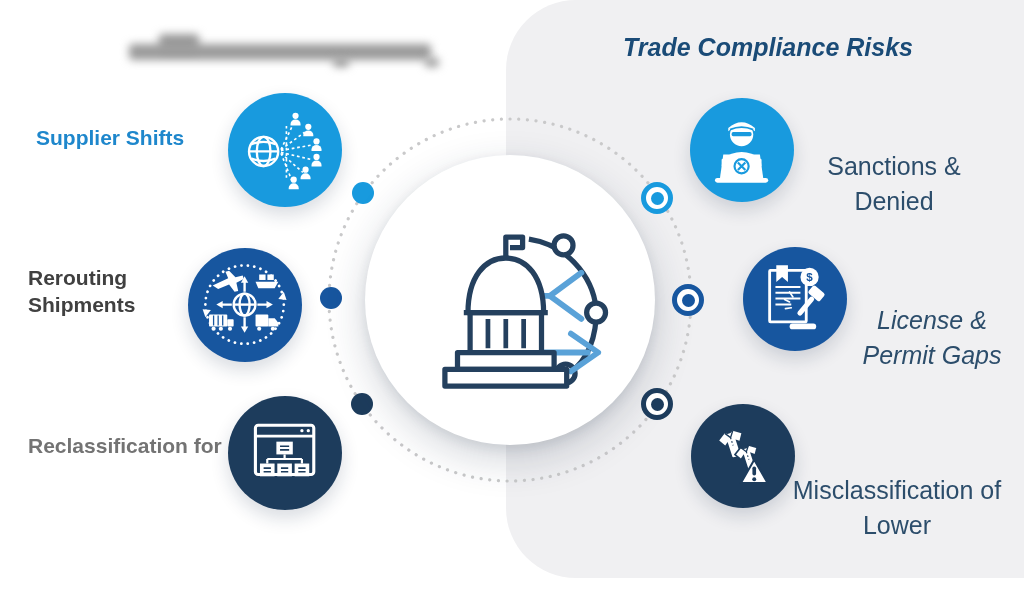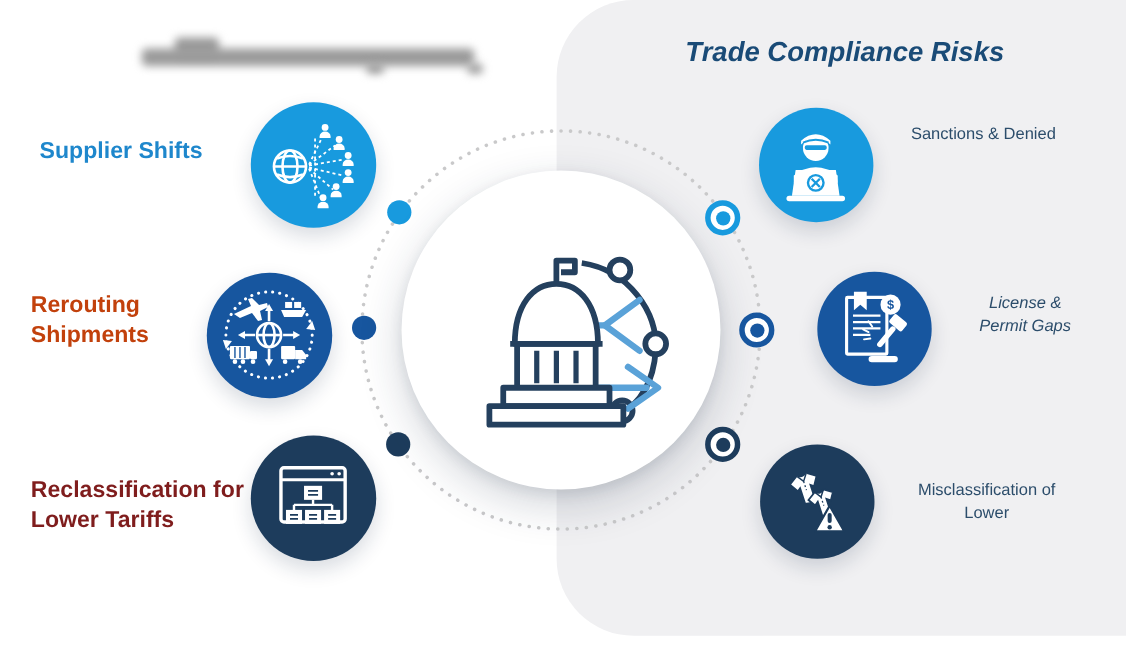--- a/index.html
+++ b/index.html
@@ -35,26 +35,26 @@
   .bullseye{position:absolute;width:32px;height:32px;border-radius:50%;background:#fff;
             box-sizing:border-box;display:flex;align-items:center;justify-content:center;}
   .bullseye .pupil{width:13px;height:13px;border-radius:50%;}
   .be-bright{border:5px solid #189ade;} .be-bright .pupil{background:#189ade;}
   .be-mid{border:5px solid #17569f;}   .be-mid .pupil{background:#17569f;}
   .be-navy{border:5px solid #1d3c5c;}  .be-navy .pupil{background:#1d3c5c;}
 
   
   .right-title{position:absolute;left:618px;top:33px;width:300px;text-align:center;
                font-size:25px;font-weight:700;font-style:italic;color:#1a4b77;}
-  .right-label{position:absolute;color:#2c4d6b;font-size:15px;line-height:1.38;text-align:center;}
+  .right-label{position:absolute;color:#2c4d6b;font-size:25px;line-height:1.38;text-align:center;margin-top:37px;}
   .left-label{position:absolute;font-weight:700;font-size:21px;line-height:1.3;text-align:left;
               filter:blur(0.7px);}
   .ll-1{left:36px;top:124px;width:160px;color:#1e87cc;}
-  .ll-2{left:28px;top:264px;width:160px;color:#c2410c;}
-  .ll-3{left:28px;top:432px;width:195px;color:#7f1d1d;}
+  .ll-2{left:28px;top:264px;width:160px;color:#404040;}
+  .ll-3{left:28px;top:432px;width:195px;color:#737373;}
   .rl-1{left:798px;top:112px;width:192px;}
   .rl-2{left:842px;top:266px;width:180px;font-style:italic;}
   .rl-3{left:790px;top:436px;width:214px;}
 
   
   .redacted-title{position:absolute;left:125px;top:32px;width:312px;height:36px;}
   .redacted-title .bar{position:absolute;background:#9a9a9a;border-radius:4px;filter:blur(4px);}
   .rb-main{left:4px;top:12px;width:302px;height:16px;}
   .rb-asc{left:34px;top:2px;width:40px;height:18px;filter:blur(5px);}
   .rb-desc1{left:208px;top:26px;width:16px;height:9px;}
@@ -166,21 +166,20 @@
           <circle cx="4" cy="15.5" r="2.3"></circle>
             <circle cx="19" cy="15.5" r="2.3"></circle>
         </g>
       </g>
     </svg>
   </div>
   <div class="dot bg-mid" style="left:320px;top:287px;"></div>
 
   <div class="left-label ll-3">
     <div>Reclassification for</div>
-    <div>Lower Tariffs</div>
   </div>
   <div class="icon-circle size-l bg-navy" style="left:228px;top:396px;">
     <svg viewBox="0 0 100 100">
       <rect x="18" y="20" width="64" height="54" rx="3" fill="none" stroke="#ffffff" stroke-width="3.4"></rect>
       <path d="M18,32 H82" stroke="#ffffff" stroke-width="3"></path>
       <circle cx="69" cy="26" r="1.8" fill="#ffffff"></circle>
         <circle cx="76" cy="26" r="1.8" fill="#ffffff"></circle>
       <path d="M50,52 V57 M31,57 H69 M31,57 V62 M69,57 V62" stroke="#ffffff" stroke-width="2.4" fill="none"></path>
       <g fill="#ffffff">
         <rect x="41" y="38" width="18" height="14"></rect>

